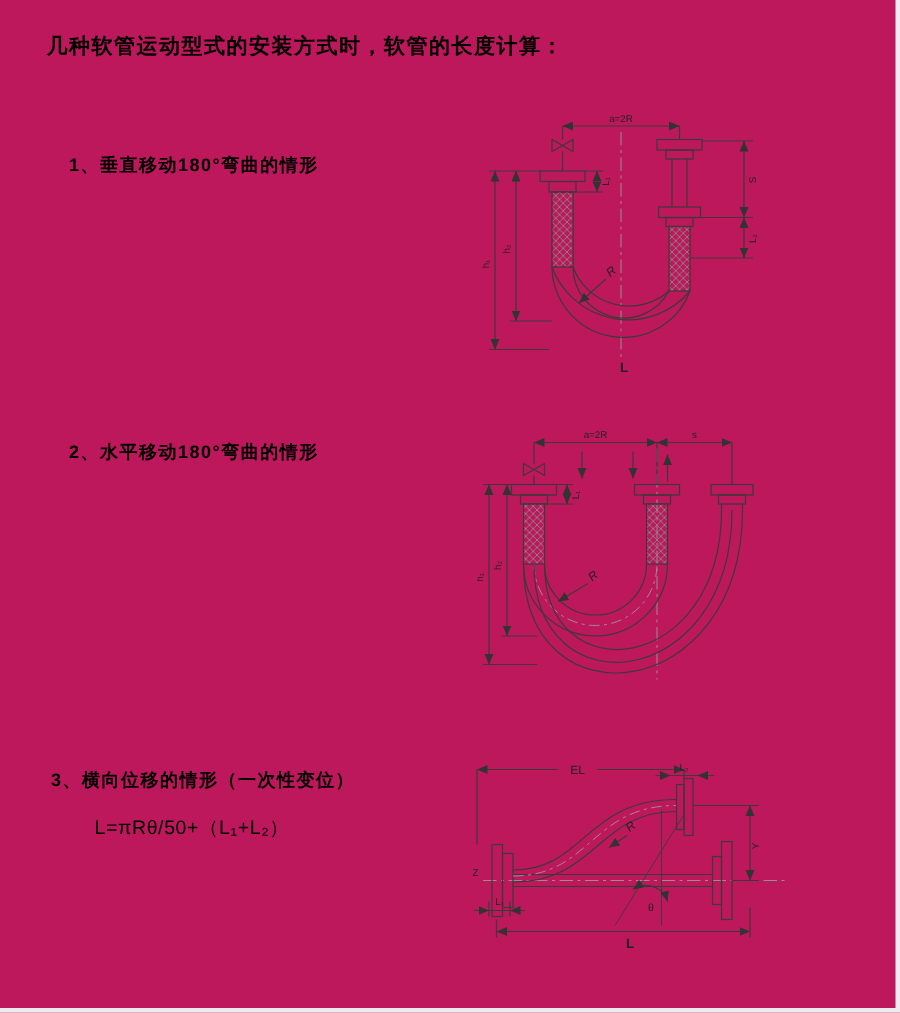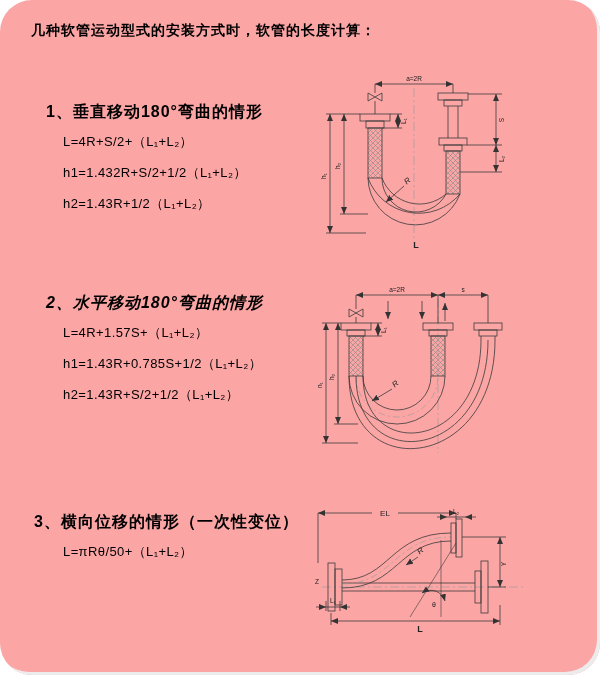--- a/index.html
+++ b/index.html
@@ -1,54 +1,43 @@
 <!DOCTYPE html>
 <html><head>
 <meta charset="utf-8">
 <style>
   html,body{margin:0;padding:0;background:#ffffff;}
   .page{
-    position:relative;width:600px;height:675px;background:#fca5a5;overflow:hidden;
+    position:relative;width:600px;height:675px;background:#be185d;overflow:hidden;
     font-family:"Liberation Sans","DejaVu Sans",sans-serif;color:#111;
     box-shadow:inset -3px -3px 0 #ececec;
-    border-radius:32px;
   }
   .doc-title{
     position:absolute;left:31px;top:22px;font-size:14px;font-weight:bold;
     letter-spacing:1px;color:#000;
   }
-  .section-heading{position:absolute;font-size:16px;font-weight:bold;letter-spacing:1px;color:#000;}
+  .section-heading{position:absolute;font-size:12px;font-weight:bold;letter-spacing:1px;color:#000;}
   .formulas{position:absolute;font-size:13px;color:#000;letter-spacing:0.4px;}
   .formulas .formula{height:31px;line-height:31px;white-space:pre;}
   .diagram{position:absolute;}
   svg text{font-family:"Liberation Sans","DejaVu Sans",sans-serif;fill:#222;}
   svg .dimtxt{font-size:6.5px;}
   svg .biglbl{font-size:9px;font-weight:bold;}
   svg .rlbl{font-size:8px;font-style:italic;}
 </style>
 </head>
 <body>
 
 <div class="page">
 
   <div class="doc-title">几种软管运动型式的安装方式时，软管的长度计算：</div>
 
   <div class="section-heading" style="left:46px;top:102px;">1、垂直移动180°弯曲的情形</div>
-  <div class="formulas" style="left:63px;top:126px;">
-    <div class="formula">L=4R+S/2+（L₁+L₂）</div>
-    <div class="formula">h1=1.432R+S/2+1/2（L₁+L₂）</div>
-    <div class="formula">h2=1.43R+1/2（L₁+L₂）</div>
-  </div>
-
-  <div class="section-heading" style="left:46px;top:293px;font-style:italic;">2、水平移动180°弯曲的情形</div>
-  <div class="formulas" style="left:63px;top:317px;">
-    <div class="formula">L=4R+1.57S+（L₁+L₂）</div>
-    <div class="formula">h1=1.43R+0.785S+1/2（L₁+L₂）</div>
-    <div class="formula">h2=1.43R+S/2+1/2（L₁+L₂）</div>
-  </div>
+
+  <div class="section-heading" style="left:46px;top:293px;">2、水平移动180°弯曲的情形</div>
 
   <div class="section-heading" style="left:34px;top:512px;">3、横向位移的情形（一次性变位）</div>
   <div class="formulas" style="left:63px;top:536px;">
     <div class="formula">L=πRθ/50+（L₁+L₂）</div>
   </div>
 
   <svg class="diagram" style="left:318px;top:68px;" width="277" height="186" viewBox="0 0 277 186">
     <defs>
       <marker id="a1e" markerWidth="9" markerHeight="8" refX="7" refY="3" orient="auto" markerUnits="userSpaceOnUse">
         <path d="M0,0 L7,3 L0,6 Z" fill="#333"></path>

